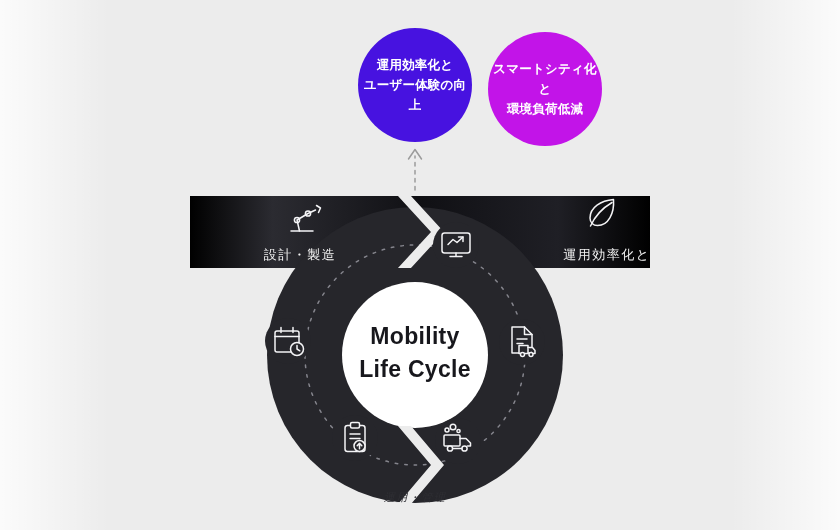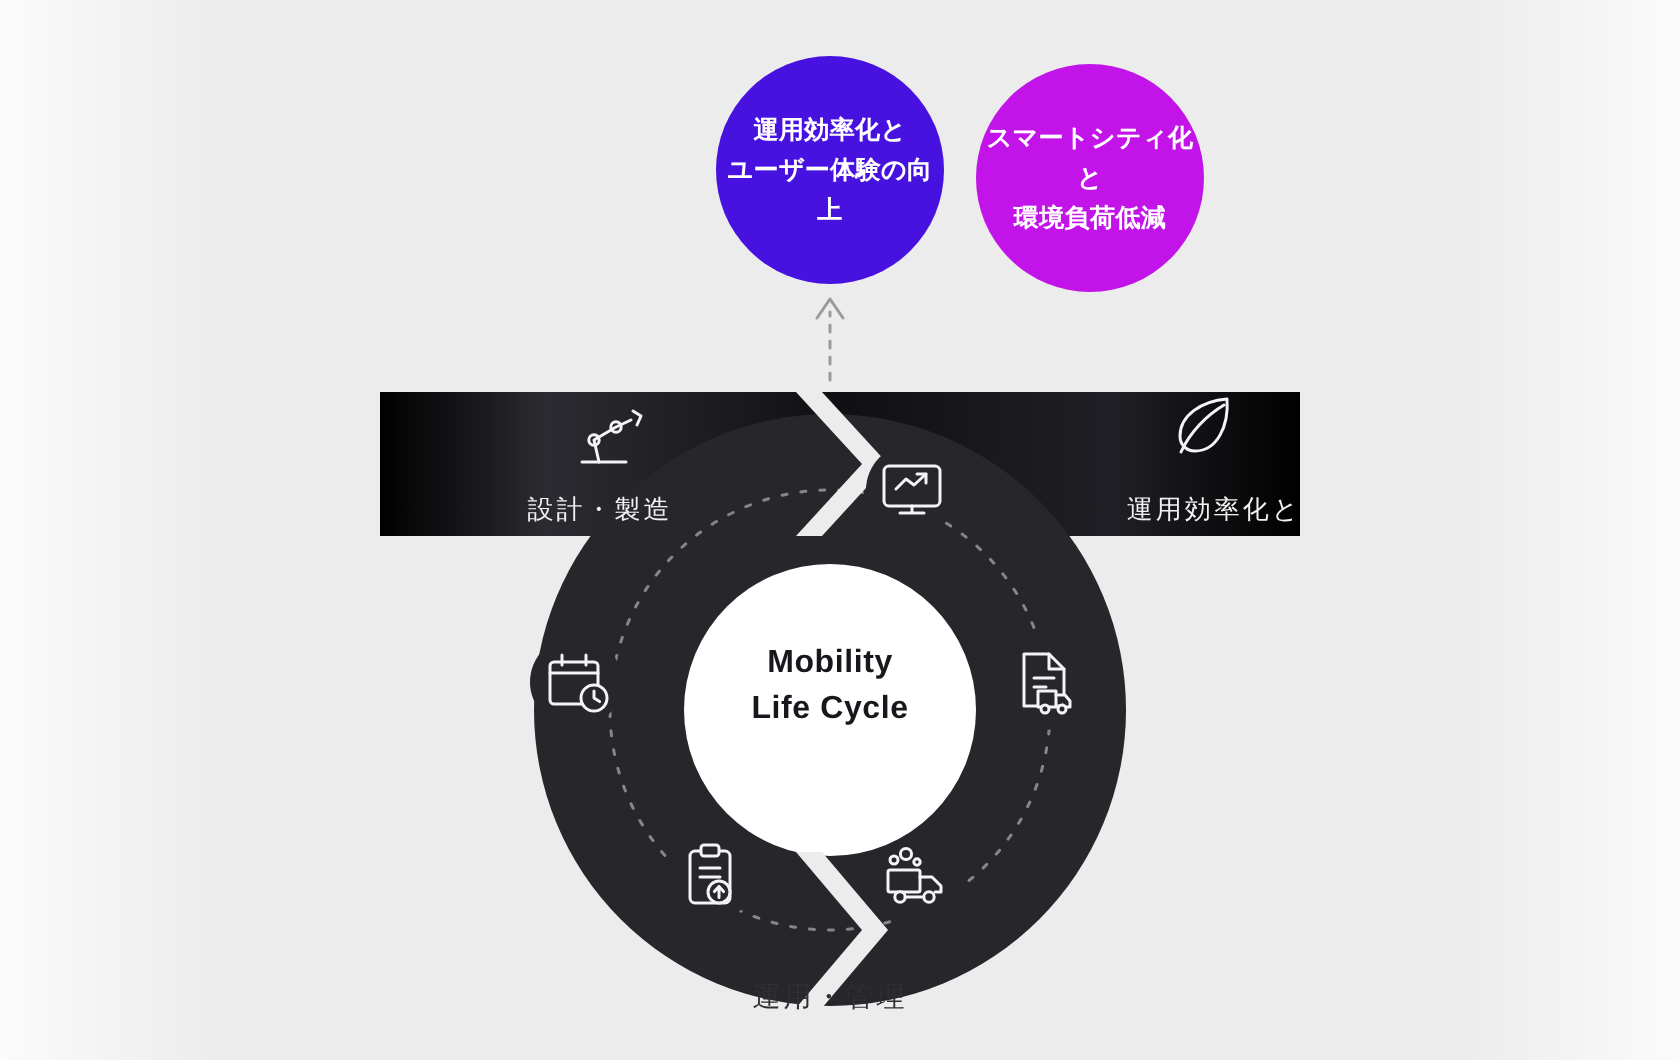--- a/index.html
+++ b/index.html
@@ -21,24 +21,24 @@
   }
 
   svg.diagram { position:absolute; left:0; top:0; }
 
   .icg { stroke:#f4f4f6; stroke-width:1.5; fill:none; stroke-linecap:round; stroke-linejoin:round; }
   .icg.gray { stroke:#9b9b9b; }
 
   .label { position:absolute; text-align:center; }
   .banner-label { color:#f2f2f2; font-size:13px; letter-spacing:1.5px;font-family:Liberation Serif, serif; }
   .center-title {
-    font-size:16px; font-weight:bold; color:#17171c;
+    font-size:23px; font-weight:bold; color:#17171c;
     white-space:pre-line; line-height:1.45; letter-spacing:.3px;
   }
-  .bottom-label { color:#2e2e33; font-size:14px; letter-spacing:1.5px; }
+  .bottom-label { color:#2e2e33; font-size:11px; letter-spacing:1.5px;font-style:italic; }
 </style>
 </head>
 <body>
 
 <div class="stage" style="background-color: rgb(236, 236, 236);">
 
   <div class="benefit" style="left: 488px; top: 32px; background-color: rgb(194, 20, 232);">
     <span>スマートシティ化と
 環境負荷低減</span>
   </div>

